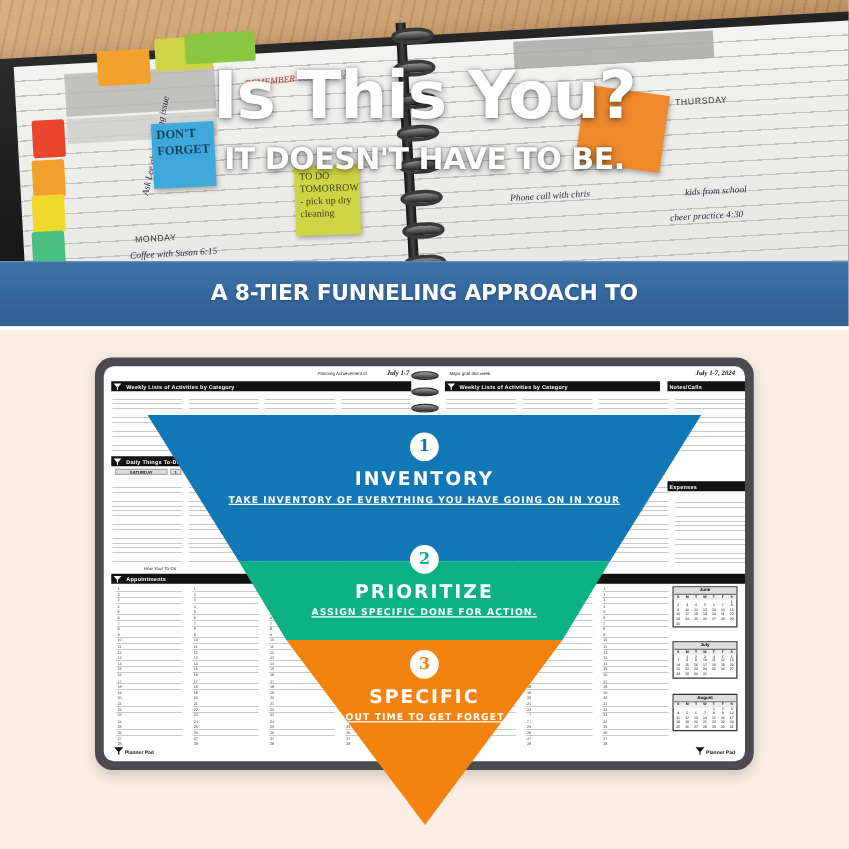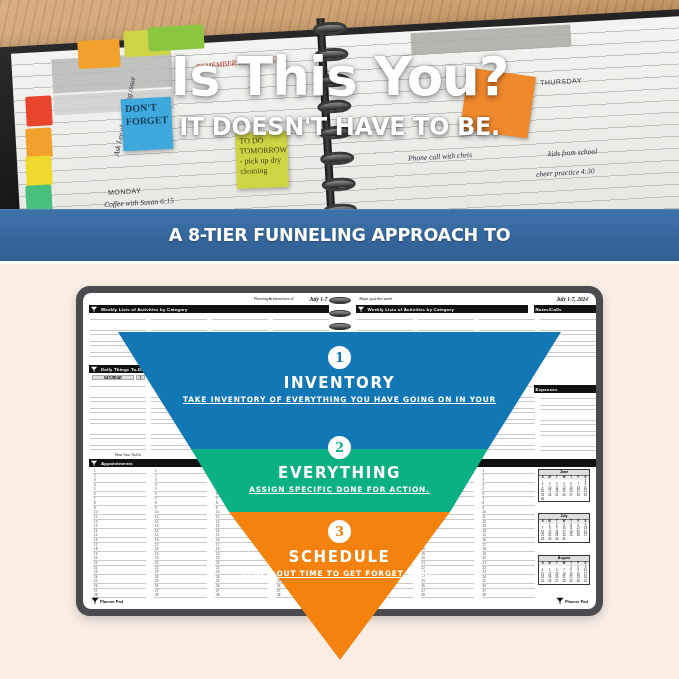--- a/index.html
+++ b/index.html
@@ -807,22 +807,22 @@
   </svg>
 
   <div class="tier-text" style="top:82px;">
     <div class="badge" style="color:#1277b5;background:#fff;">1</div>
     <div class="tier-name">INVENTORY</div>
     <div class="tier-desc">TAKE INVENTORY OF EVERYTHING YOU HAVE GOING ON IN YOUR</div>
   </div>
 
   <div class="tier-text" style="top:172px;">
     <div class="badge" style="color:#0bb183;background:#fff;">2</div>
-    <div class="tier-name">EVERYTHING</div>
+    <div class="tier-name">PRIORITIZE</div>
     <div class="tier-desc">ASSIGN SPECIFIC DONE FOR ACTION.</div>
   </div>
 
   <div class="tier-text" style="top:256px;">
     <div class="badge" style="color:#f4820f;background:#fff;">3</div>
-    <div class="tier-name">SCHEDULE</div>
+    <div class="tier-name">SPECIFIC</div>
     <div class="tier-desc" style="max-width:200px;margin:0 auto;">BLOCK OUT TIME TO GET FORGET DONE.</div>
   </div>
 </div>
 
 </body></html>

